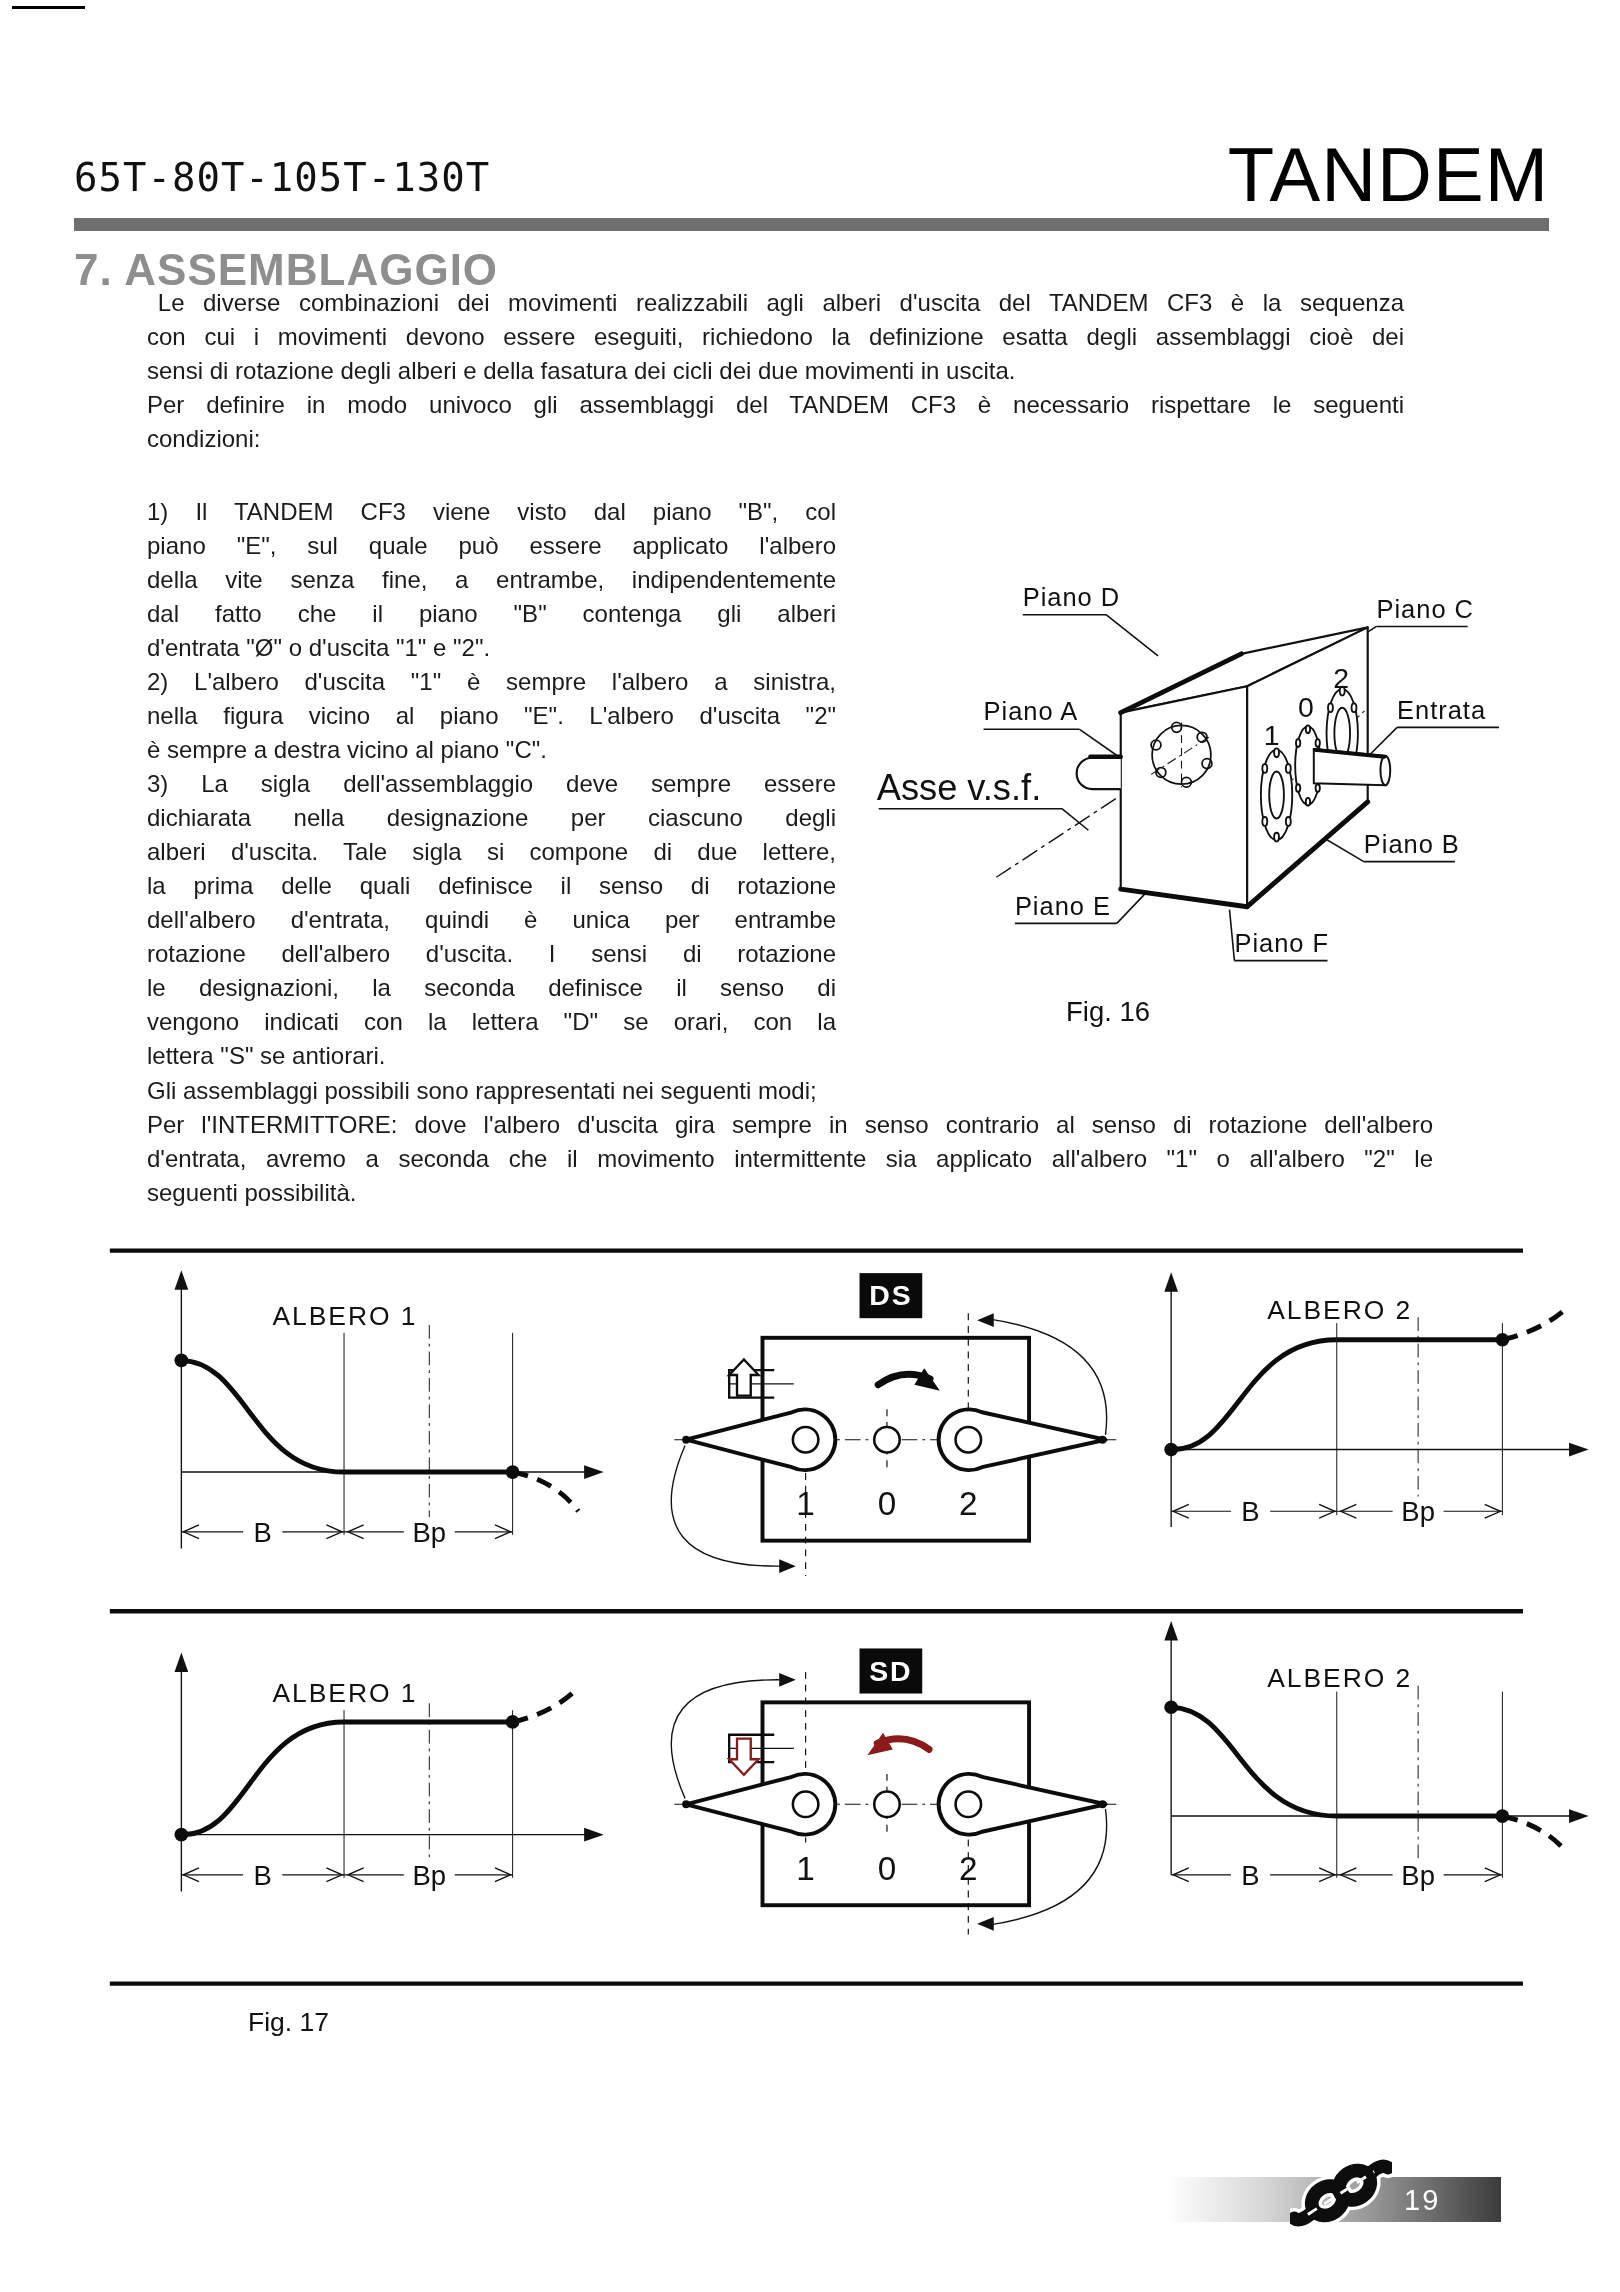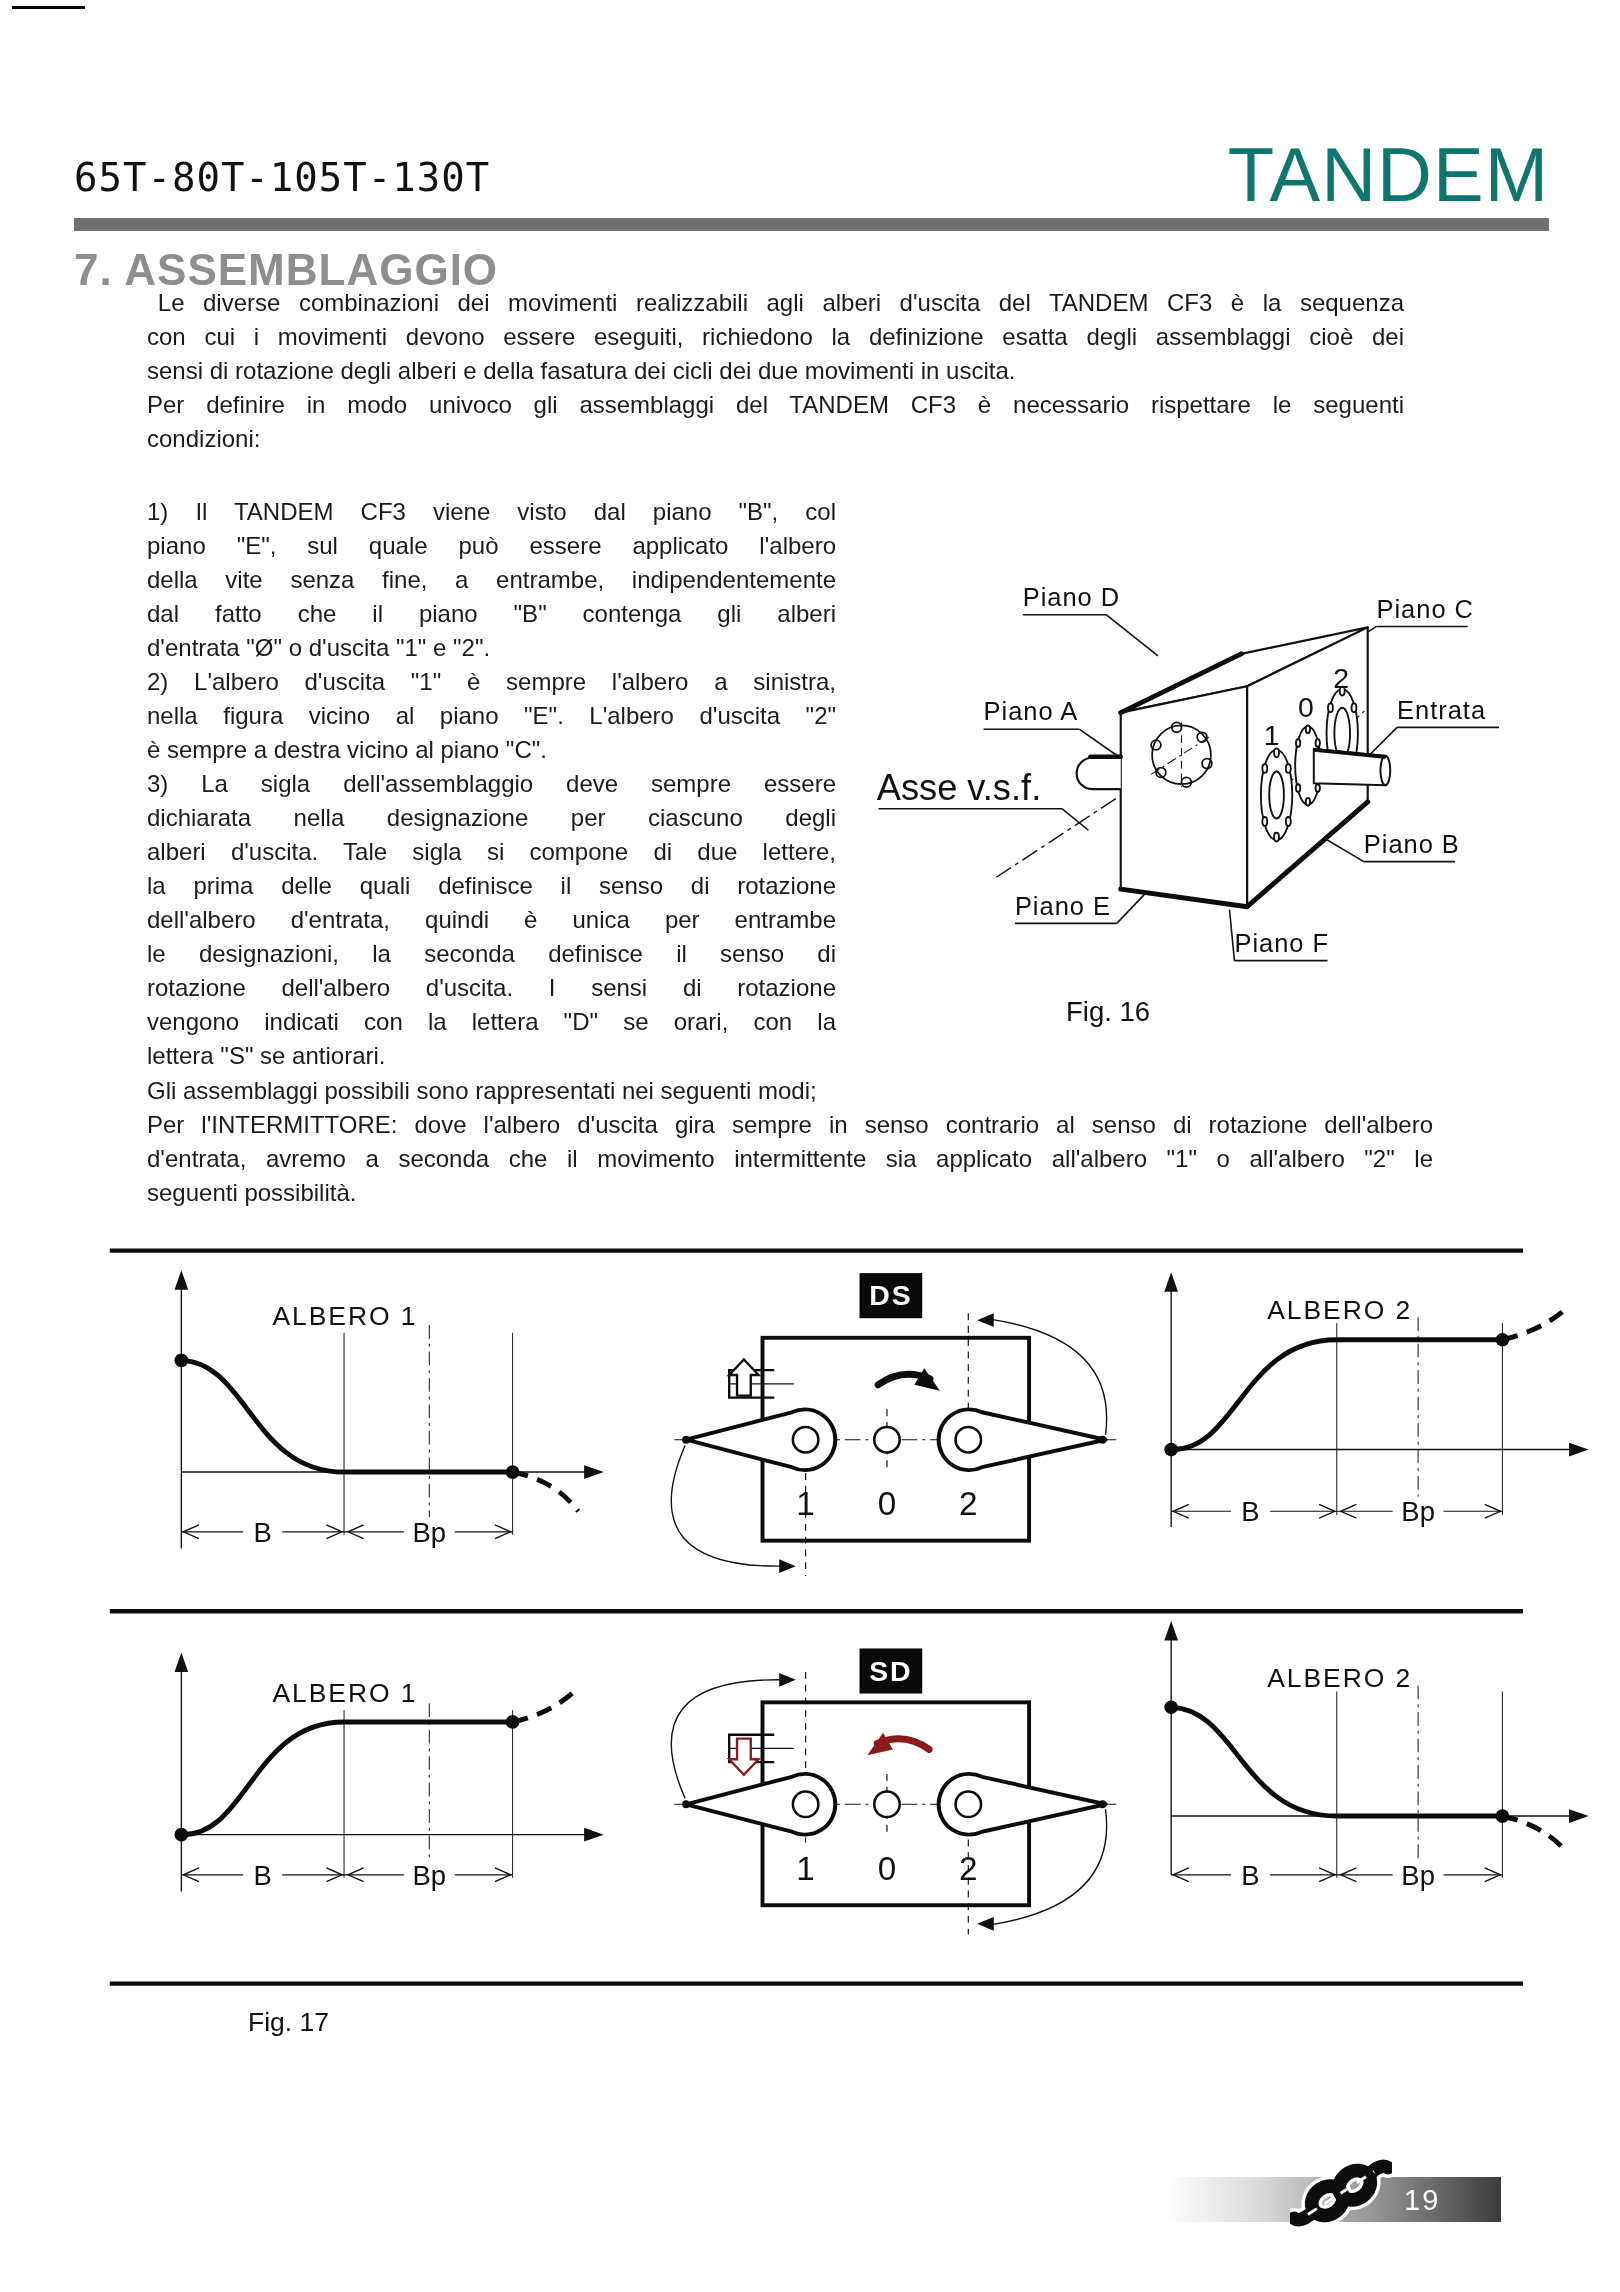--- a/index.html
+++ b/index.html
@@ -3,21 +3,21 @@
 <meta charset="utf-8">
 <style>
   html,body{margin:0;padding:0;}
   body{width:1620px;height:2293px;position:relative;background:#ffffff;
        font-family:"Liberation Sans", sans-serif;color:#1b1b1b;}
   .abs{position:absolute;}
   
   #models{left:74px;top:155px;font-family:"DejaVu Sans Mono",monospace;
           font-size:39px;color:#111;letter-spacing:1px;}
   #brand{left:1039px;top:131px;width:510px;text-align:right;font-size:76px;
-         color:#0f766e;letter-spacing:1px;}
+         color:#000000;letter-spacing:1px;}
   #header-bar{left:74px;top:218px;width:1475px;height:12.7px;background:#6f6f6f;}
   #artifact{left:11.8px;top:5.9px;width:73px;height:2.9px;background:#000;}
   #heading{left:74px;top:245px;font-size:44px;font-weight:bold;color:#8e8e8e;letter-spacing:1px;}
   
   .bodyline{font-size:24px;line-height:34px;height:34px;white-space:nowrap;}
   .jl{text-align:justify;text-align-last:justify;white-space:normal;}
   .ll{text-align:left;}
   .indent{text-indent:10.8px;}
   #intro{left:147px;top:286px;width:1257px;}
   #cond-list{left:147px;top:495px;width:689px;}
@@ -64,22 +64,22 @@
   <div class="bodyline jl">dal fatto che il piano "B" contenga gli alberi</div>
   <div class="bodyline ll">d'entrata "Ø" o d'uscita "1" e "2".</div>
   <div class="bodyline jl">2) L'albero d'uscita "1" è sempre l'albero a sinistra,</div>
   <div class="bodyline jl">nella figura vicino al piano "E". L'albero d'uscita "2"</div>
   <div class="bodyline ll">è sempre a destra vicino al piano "C".</div>
   <div class="bodyline jl">3) La sigla dell'assemblaggio deve sempre essere</div>
   <div class="bodyline jl">dichiarata nella designazione per ciascuno degli</div>
   <div class="bodyline jl">alberi d'uscita. Tale sigla si compone di due lettere,</div>
   <div class="bodyline jl">la prima delle quali definisce il senso di rotazione</div>
   <div class="bodyline jl">dell'albero d'entrata, quindi è unica per entrambe</div>
+  <div class="bodyline jl">rotazione dell'albero d'uscita. I sensi di rotazione</div>
   <div class="bodyline jl">le designazioni, la seconda definisce il senso di</div>
-  <div class="bodyline jl">rotazione dell'albero d'uscita. I sensi di rotazione</div>
   <div class="bodyline jl">vengono indicati con la lettera "D" se orari, con la</div>
   <div class="bodyline ll">lettera "S" se antiorari.</div>
 </div>
 
 <svg class="abs" style="left:863px;top:544px" width="686" height="500" viewBox="880 555 700 510">
 
   <g stroke="#111" stroke-width="1.6">
     <line x1="1043" y1="627" x2="1128" y2="627"></line>
       <line x1="1128" y1="627" x2="1181" y2="669"></line>
     <line x1="1404" y1="639" x2="1497" y2="639"></line>

